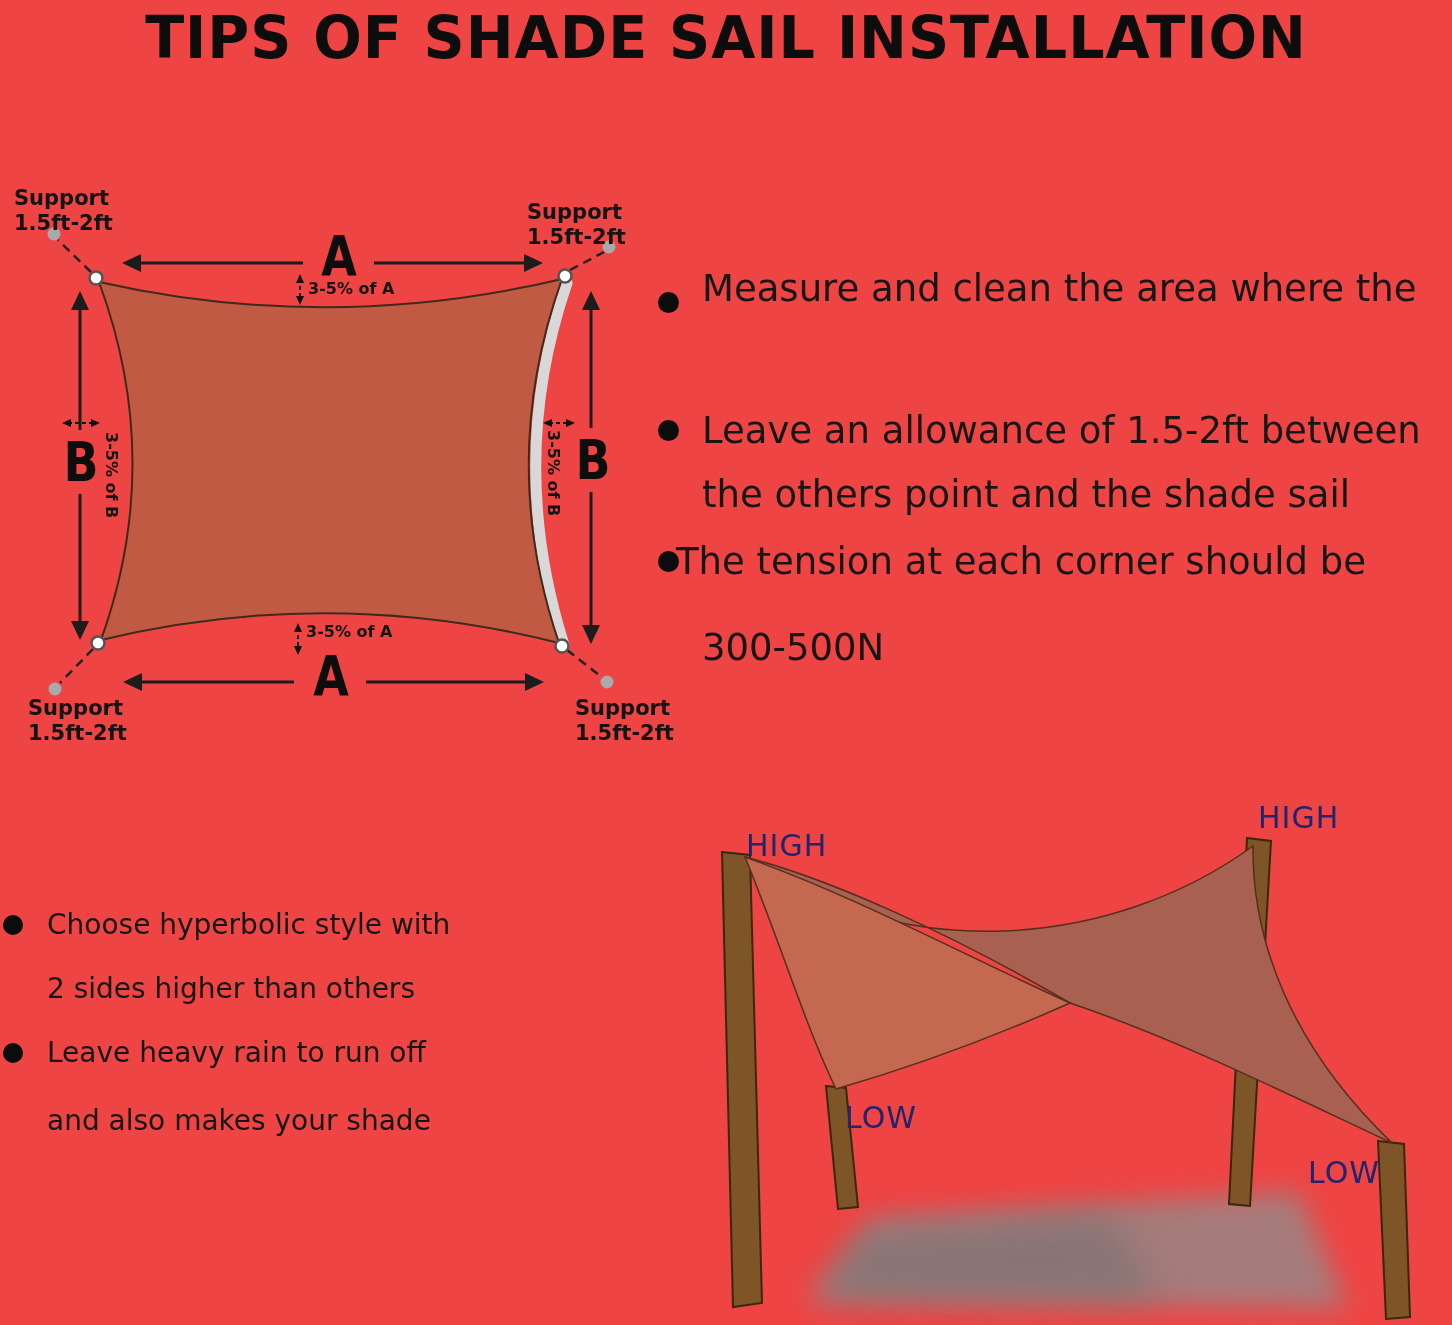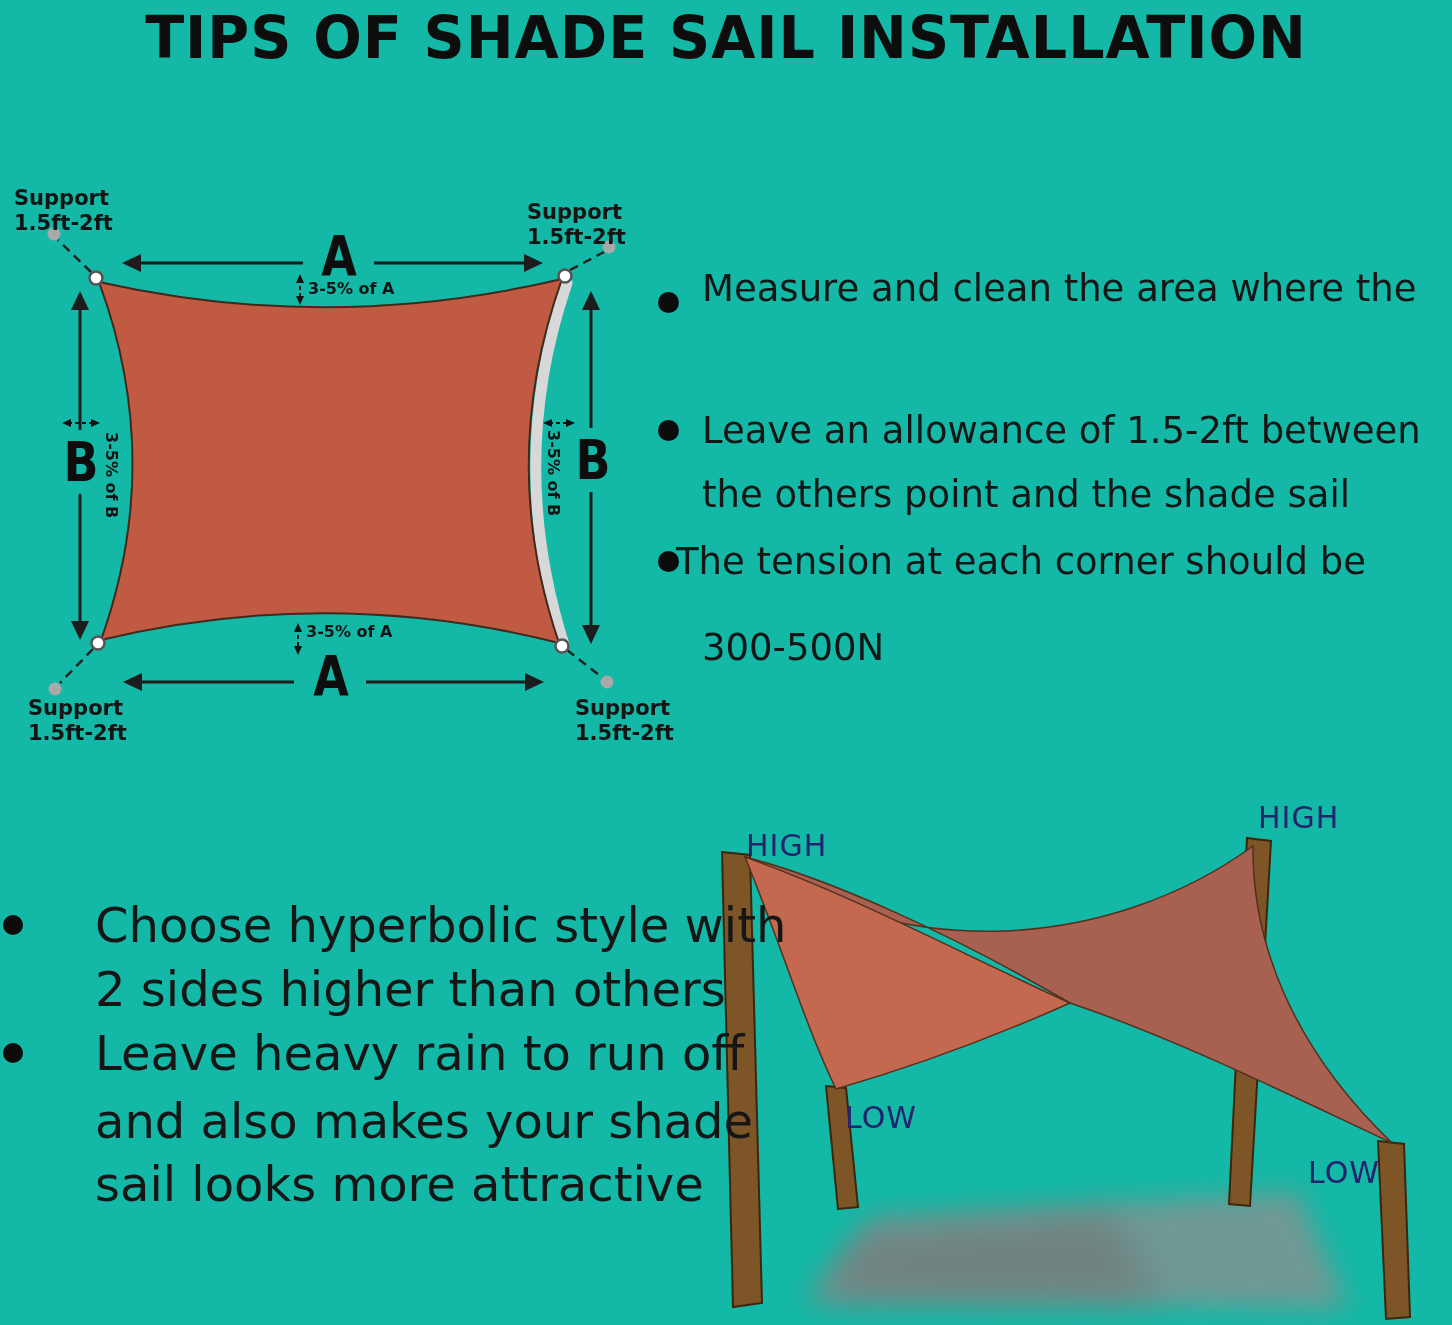--- a/index.html
+++ b/index.html
@@ -1,17 +1,17 @@
 <!DOCTYPE html>
 <html style="--ink: #111111; --navy: #23246b; --sail-flat: #c05a42; --sail-dark: #a86150; --sail-light: #c4694f; --pole: #7d5526; --pole-edge: #3a270e; --support-dot: #a9a9a9; --edge-highlight: #d8d8d8; --shadow: #8e8e8e;"><head>
 <meta charset="utf-8">
 <style>
   html,body{margin:0;padding:0;background:#ffffff;}
   #stage{
-    position:relative;width:1452px;height:1325px;background:#14b8a6;overflow:hidden;
+    position:relative;width:1452px;height:1325px;background:#ef4444;overflow:hidden;
     font-family:"DejaVu Sans", sans-serif;color:var(--ink,#111);
   }
   .abs{position:absolute;}
   #title{
     left:0;right:0;top:4px;text-align:center;
     font-size:58px;font-weight:800;letter-spacing:1px;color:#0d0d0d;
     transform:scaleX(.985);transform-origin:center;
     font-family:"DejaVu Sans", sans-serif;white-space:nowrap;
   }
   .support{
@@ -24,21 +24,21 @@
   .sagLabel{
     font-size:16px;font-weight:700;color:#141414;white-space:nowrap;
   }
   .sagLabelV{
     font-size:16px;font-weight:700;color:#141414;white-space:nowrap;
     writing-mode:vertical-rl;
   }
   .tipLine{
     font-size:37px;color:#161616;white-space:nowrap;line-height:44px;height:44px;
   }
-  .tipLeft{font-size:48px;margin-left:48px;}
+  .tipLeft{font-size:28px;}
   .bullet{
     border-radius:50%;background:#0c0c0c;
   }
   .b21{width:21px;height:21px;}
   .b20{width:20px;height:20px;}
   .hlLabel{
     font-size:30px;color:var(--navy,#23246b);letter-spacing:1px;white-space:nowrap;font-weight:500;
   }
 </style>
 </head>
@@ -178,20 +178,19 @@
   <div class="abs tipLine" style="left:702px;top:473px">the others point and the shade sail</div>
   <div class="abs tipLine" style="left:676px;top:540px">The tension at each corner should be</div>
   <div class="abs tipLine" style="left:702px;top:626px">300-500N</div>
 
   <div class="abs bullet b20" style="left:3px;top:915px"></div>
   <div class="abs bullet b20" style="left:3px;top:1043px"></div>
   <div class="abs tipLine tipLeft" style="left:47px;top:903px">Choose hyperbolic style with</div>
   <div class="abs tipLine tipLeft" style="left:47px;top:967px">2 sides higher than others</div>
   <div class="abs tipLine tipLeft" style="left:47px;top:1031px">Leave heavy rain to run off</div>
   <div class="abs tipLine tipLeft" style="left:47px;top:1099px">and also makes your shade</div>
-  <div class="abs tipLine tipLeft" style="left:47px;top:1162px">sail looks more attractive</div>
 
   <div class="abs hlLabel" style="left:746px;top:828px">HIGH</div>
   <div class="abs hlLabel" style="left:1258px;top:800px">HIGH</div>
   <div class="abs hlLabel" style="left:845px;top:1100px">LOW</div>
   <div class="abs hlLabel" style="left:1308px;top:1155px">LOW</div>
 
 </div>
 
 </body></html>

